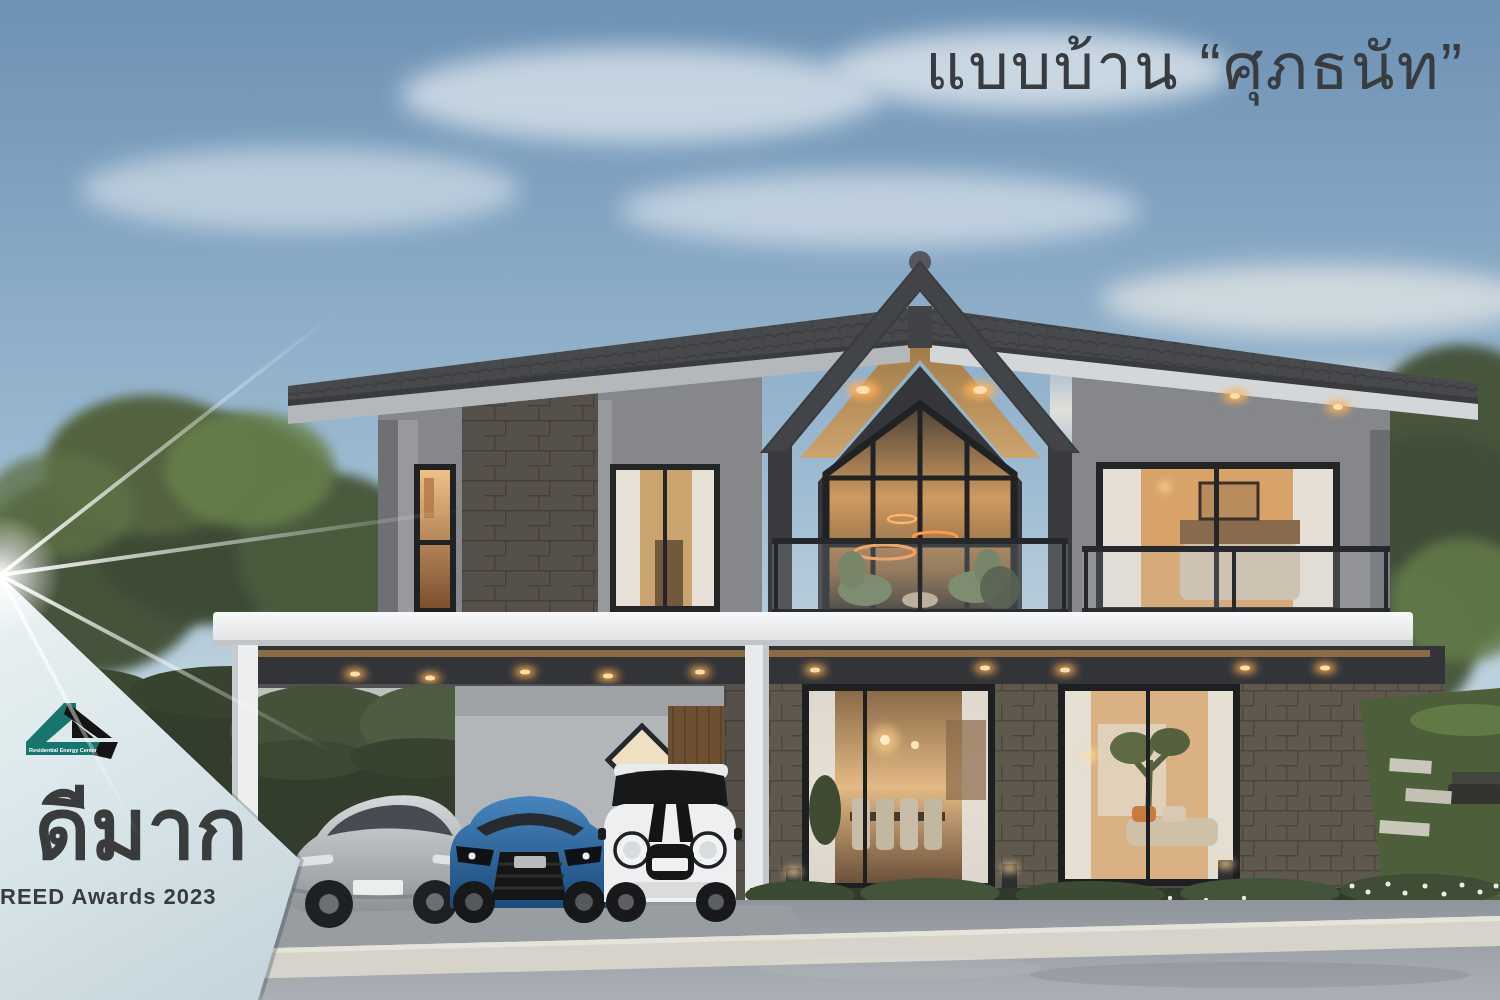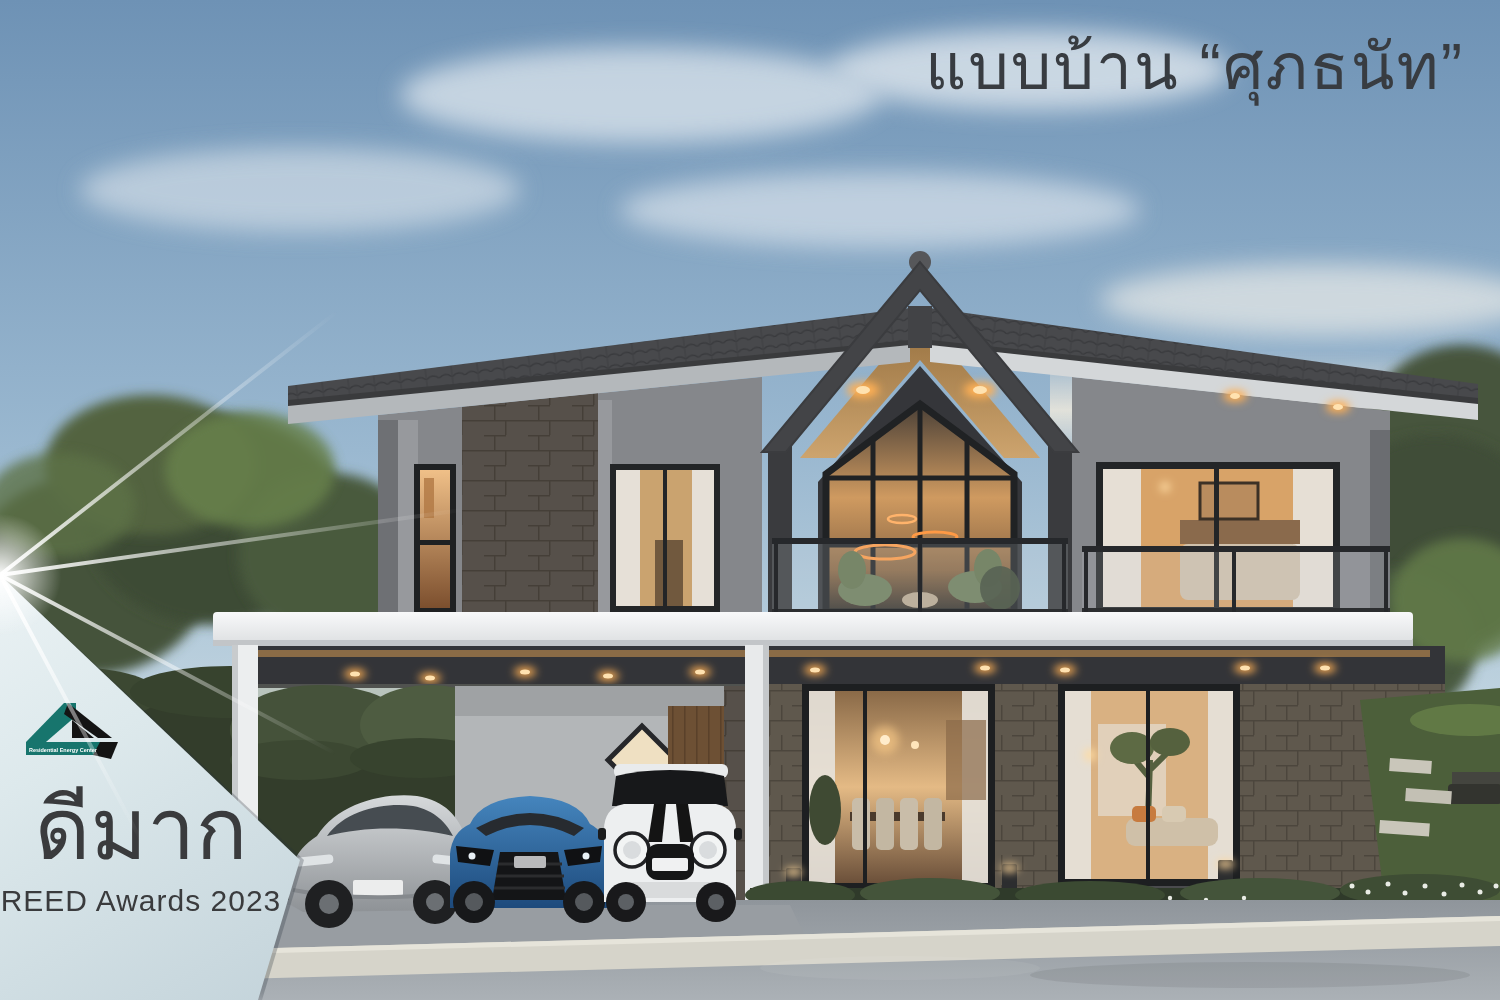--- a/index.html
+++ b/index.html
@@ -11,23 +11,23 @@
          color:#383c41;letter-spacing:2px;line-height:1.35;z-index:4;}
   
   .badge{position:absolute;left:0;top:540px;width:312px;height:460px;z-index:5;
          clip-path:polygon(0 35px,300px 320px,258px 460px,0 460px);
          background:linear-gradient(150deg,#ecf3f5 0%,#dde9ec 40%,#c3d3da 100%);}
   .badge-shadow{position:absolute;left:0;top:540px;width:312px;height:460px;z-index:4;
          clip-path:polygon(0 35px,304px 320px,262px 460px,0 460px);
          background:rgba(40,50,60,.28);filter:blur(6px);}
   .badge .logo{position:absolute;left:24px;top:150px;width:96px;height:72px;}
   .badge .headline{position:absolute;left:0;top:246px;width:282px;text-align:center;
-         font-size:86px;font-weight:400;color:#3a3b3d;line-height:1.0;}
-  .badge .subline{position:absolute;left:0;top:344px;width:282px;text-align:center;
-         font-size:30px;font-weight:400;color:#3a3b3d;letter-spacing:1px;}
+         font-size:86px;font-weight:700;color:#3a3b3d;line-height:1.0;}
+  .badge .subline{position:absolute;left:0;top:344px;width:282px;
+         font-size:22px;font-weight:700;color:#3a3b3d;letter-spacing:1px;}
   
   .flare{position:absolute;left:-70px;top:505px;width:140px;height:140px;z-index:6;
          background:radial-gradient(circle,rgba(255,255,255,.98) 0%,rgba(255,255,255,.55) 28%,rgba(255,255,255,0) 62%);}
   .ray{position:absolute;left:0px;top:573px;height:4px;z-index:6;transform-origin:0 50%;
        background:linear-gradient(90deg,rgba(255,255,255,.95),rgba(255,255,255,0));}
 </style>
 </head>
 <body>
 
 <div id="stage">

